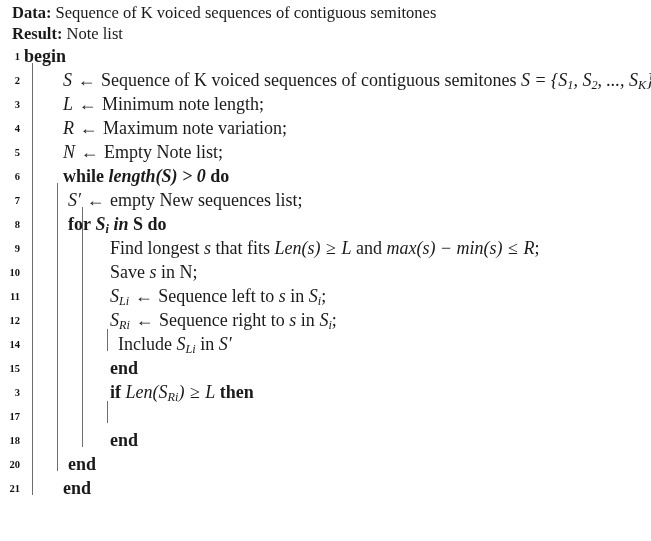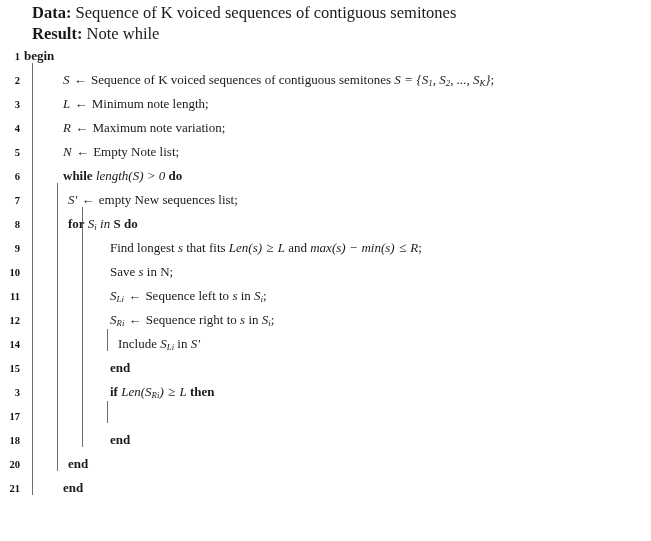--- a/index.html
+++ b/index.html
@@ -18,21 +18,21 @@
 
   #algorithm {
     position: relative;
     width: 651px;
     padding-top: 2px;
     box-sizing: border-box;
   }
 
   
   .header-block {
-    padding-left: 32px;
+    padding-left: 12px;
   }
   .hdr-line {
     height: 21px;
     line-height: 21px;
     font-size: 16.5px;
     white-space: nowrap;
   }
   .hdr-key {
     font-weight: bold;
   }
@@ -54,21 +54,21 @@
     width: 20px;
     text-align: right;
     font-size: 10.5px;
     font-weight: bold;
     line-height: 26px;
     color: #111;
   }
   .code-text {
     position: absolute;
     top: 0;
-    font-size: 13px;
+    font-size: 18px;
     line-height: 24px;
     white-space: nowrap;
   }
 
   
   .lvl0 { left: 24px; }
   .lvl1 { left: 43px; margin-left: 20px; }
   .lvl2 { left: 68px; }
   .lvl3 { left: 110px; }
   .lvl4 { left: 118px; }
@@ -76,21 +76,21 @@
   
   .guide {
     position: absolute;
     width: 1px;
     background: #6d6d6d;
   }
 
   
   .kw   { font-weight: bold; }
   .it   { font-style: italic; }
-  .bit  { font-weight: normal; font-style: italic; text-align: right; }
+  .bit  { font-weight: bold; font-style: italic; text-align: right; }
   .mvar { font-style: italic; }
   .op   { font-style: normal; padding: 0 1px; }
   sub {
     font-size: 0.68em;
     font-style: italic;
     vertical-align: -0.28em;
     line-height: 0;
   }
   .prime { font-style: italic; }
 </style>
@@ -99,21 +99,21 @@
 
 <div id="algorithm">
 
   <div class="header-block">
     <div class="hdr-line">
       <span class="hdr-key">Data:</span>
       <span class="hdr-val">Sequence of K voiced sequences of contiguous semitones</span>
     </div>
     <div class="hdr-line">
       <span class="hdr-key">Result:</span>
-      <span class="hdr-val">Note while</span>
+      <span class="hdr-val">Note list</span>
     </div>
   </div>
 
   <div class="guide" style="left:32px; top:63px; height:432px;"></div>
   <div class="guide" style="left:57px; top:183px; height:288px;"></div>
   <div class="guide" style="left:82px; top:207px; height:240px;"></div>
   <div class="guide" style="left:107px; top:329px; height:22px;"></div>
   <div class="guide" style="left:107px; top:401px; height:22px;"></div>
 
   <div id="lines">

